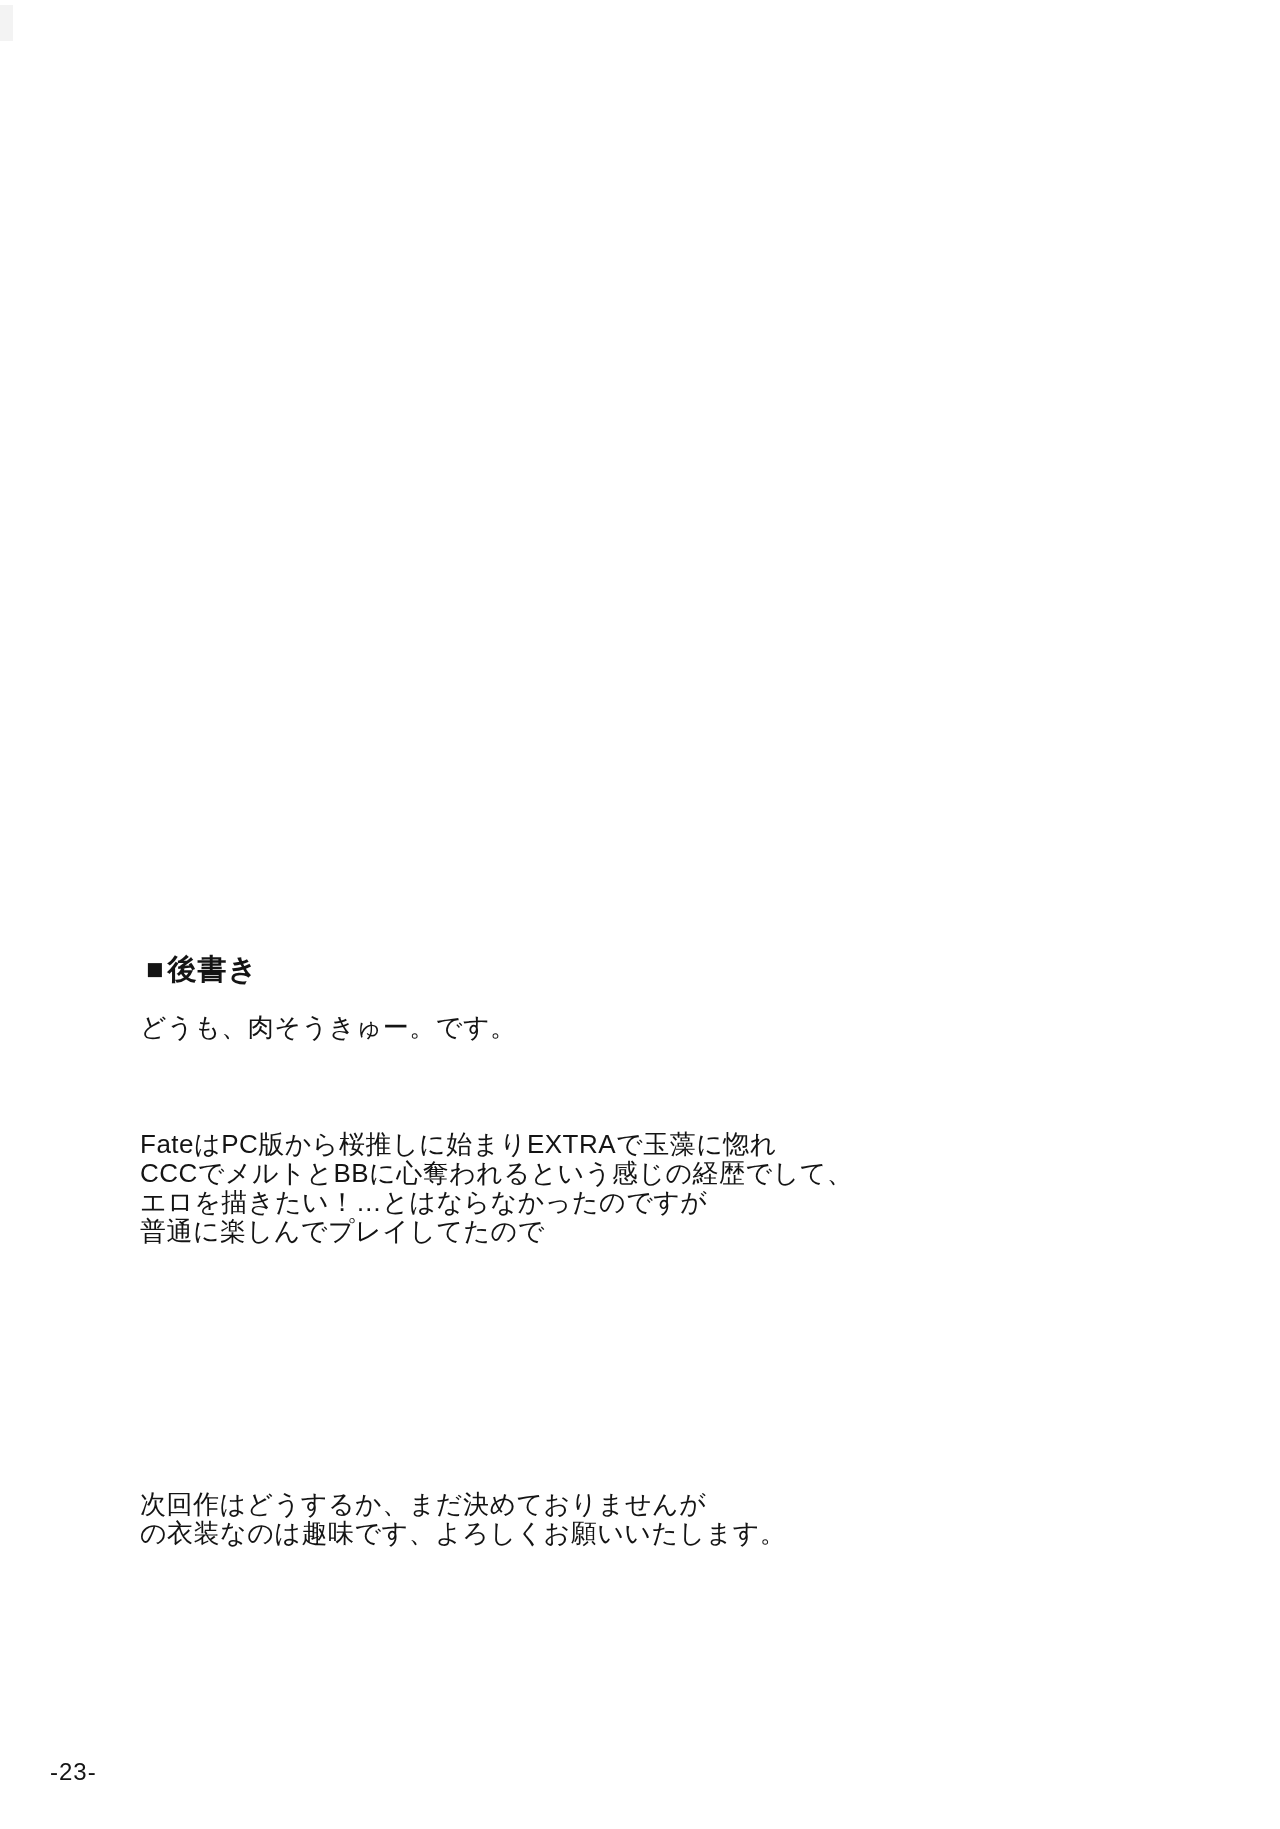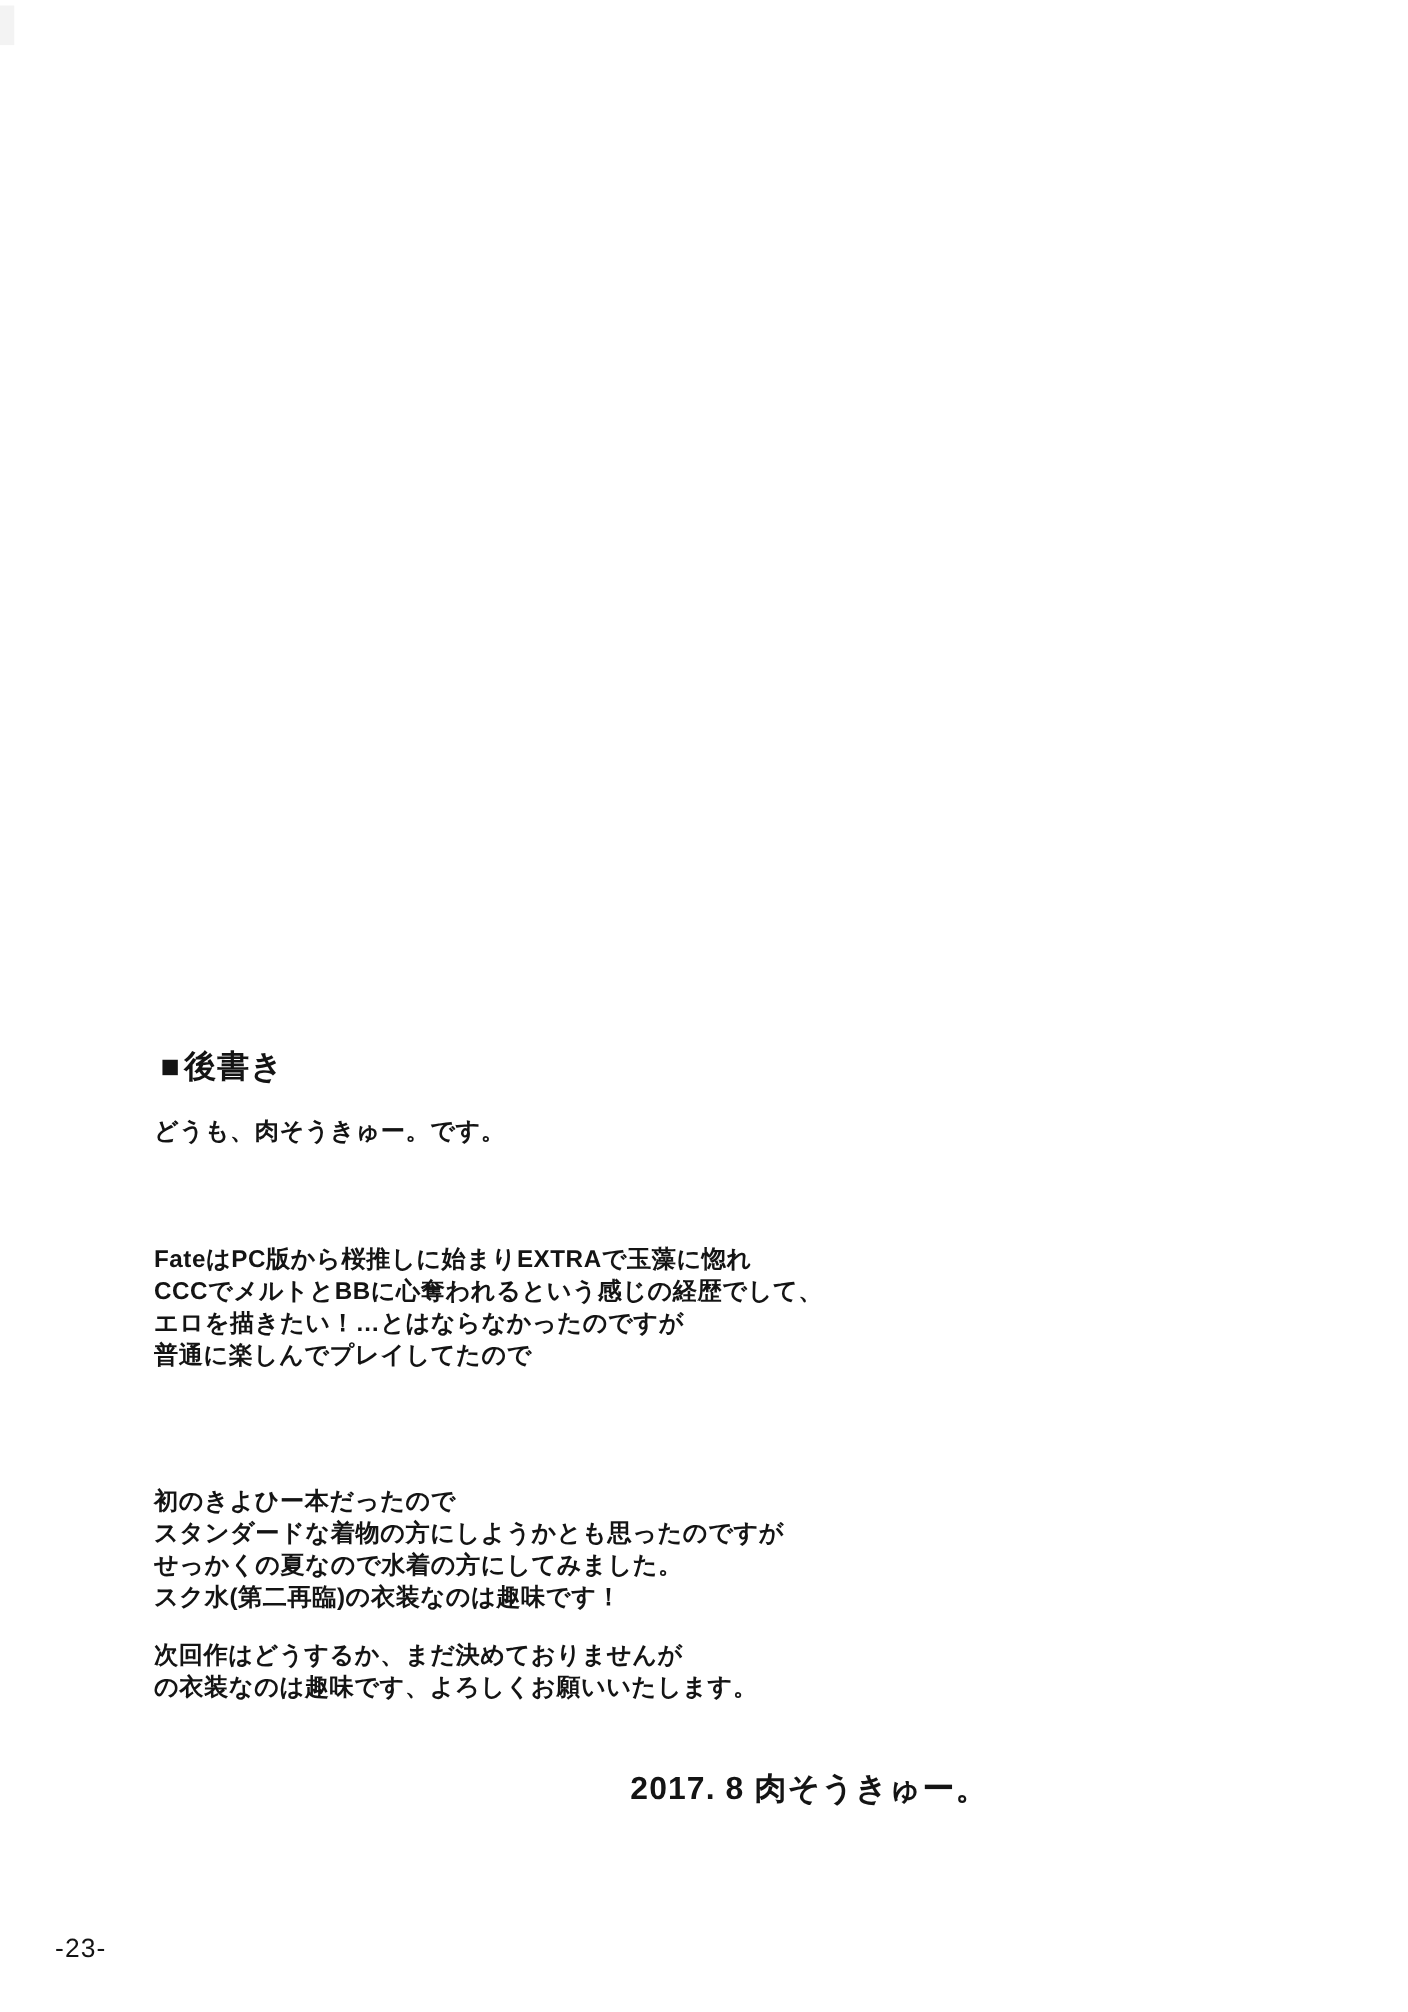--- a/index.html
+++ b/index.html
@@ -32,23 +32,23 @@
     font-weight: 700;
     letter-spacing: 1px;
     white-space: nowrap;
   }
   .heading .square-marker {
     margin-right: 3px;
   }
   .para {
     position: absolute;
     left: 140px;
-    font-size: 22px;
+    font-size: 26px;
     line-height: 29px;
-    font-weight: 700;
+    font-weight: 400;
     letter-spacing: 0.5px;
     white-space: nowrap;
   }
   .para-1 { top: 1013px; }
   .para-2 { top: 1130px; }
   .para-3 { top: 1268px; }
   .para-4 { top: 1350px; }
   .para-5 { top: 1490px; }
   .signature {
     position: absolute;
@@ -84,29 +84,22 @@
   </div>
 
   <div class="para para-2">
     <div>FateはPC版から桜推しに始まりEXTRAで玉藻に惚れ</div>
     <div>CCCでメルトとBBに心奪われるという感じの経歴でして、</div>
     <div>エロを描きたい！…とはならなかったのですが</div>
     <div>普通に楽しんでプレイしてたので</div>
   </div>
 
 
-  <div class="para para-4">
-    <div>初のきよひー本だったので</div>
-    <div>スタンダードな着物の方にしようかとも思ったのですが</div>
-    <div>せっかくの夏なので水着の方にしてみました。</div>
-    <div>スク水(第二再臨)の衣装なのは趣味です！</div>
-  </div>
 
   <div class="para para-5">
     <div>次回作はどうするか、まだ決めておりませんが</div>
     <div>の衣装なのは趣味です、よろしくお願いいたします。</div>
   </div>
 
-  <div class="signature">2017. 8  肉そうきゅー。</div>
 
   <div class="page-number">-23-</div>
 
 </div>
 
 </body></html>

